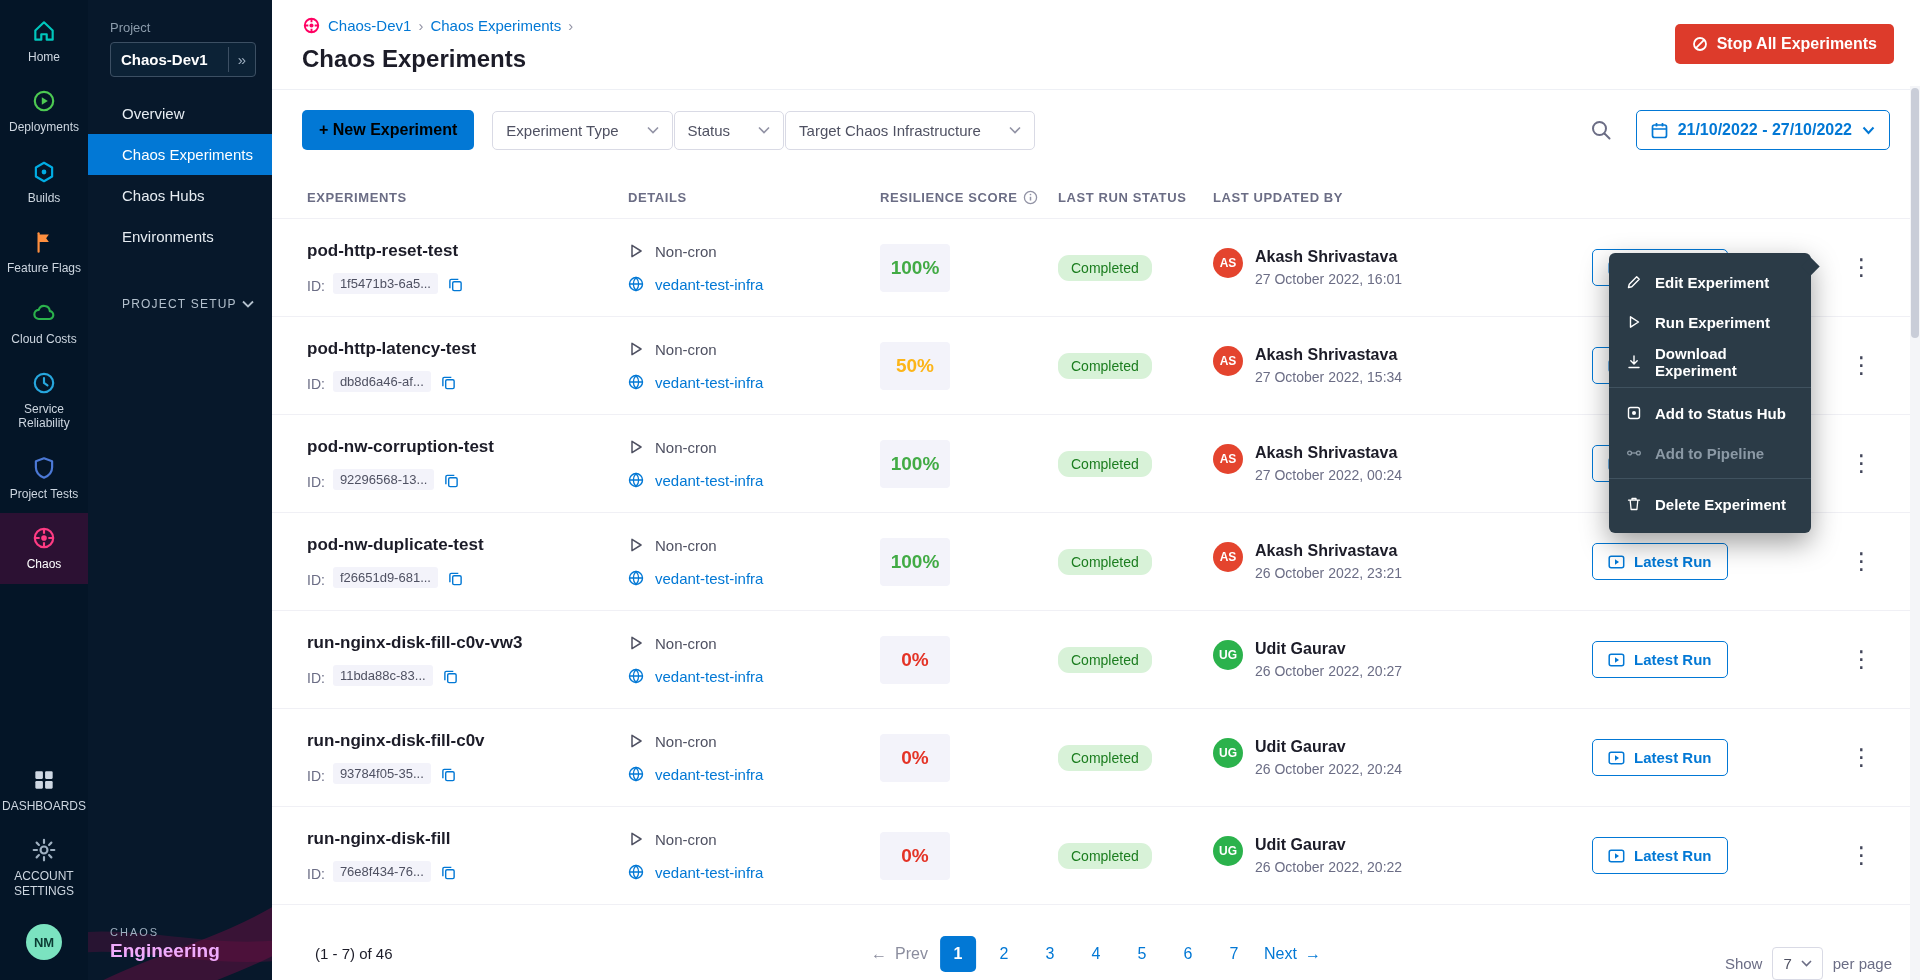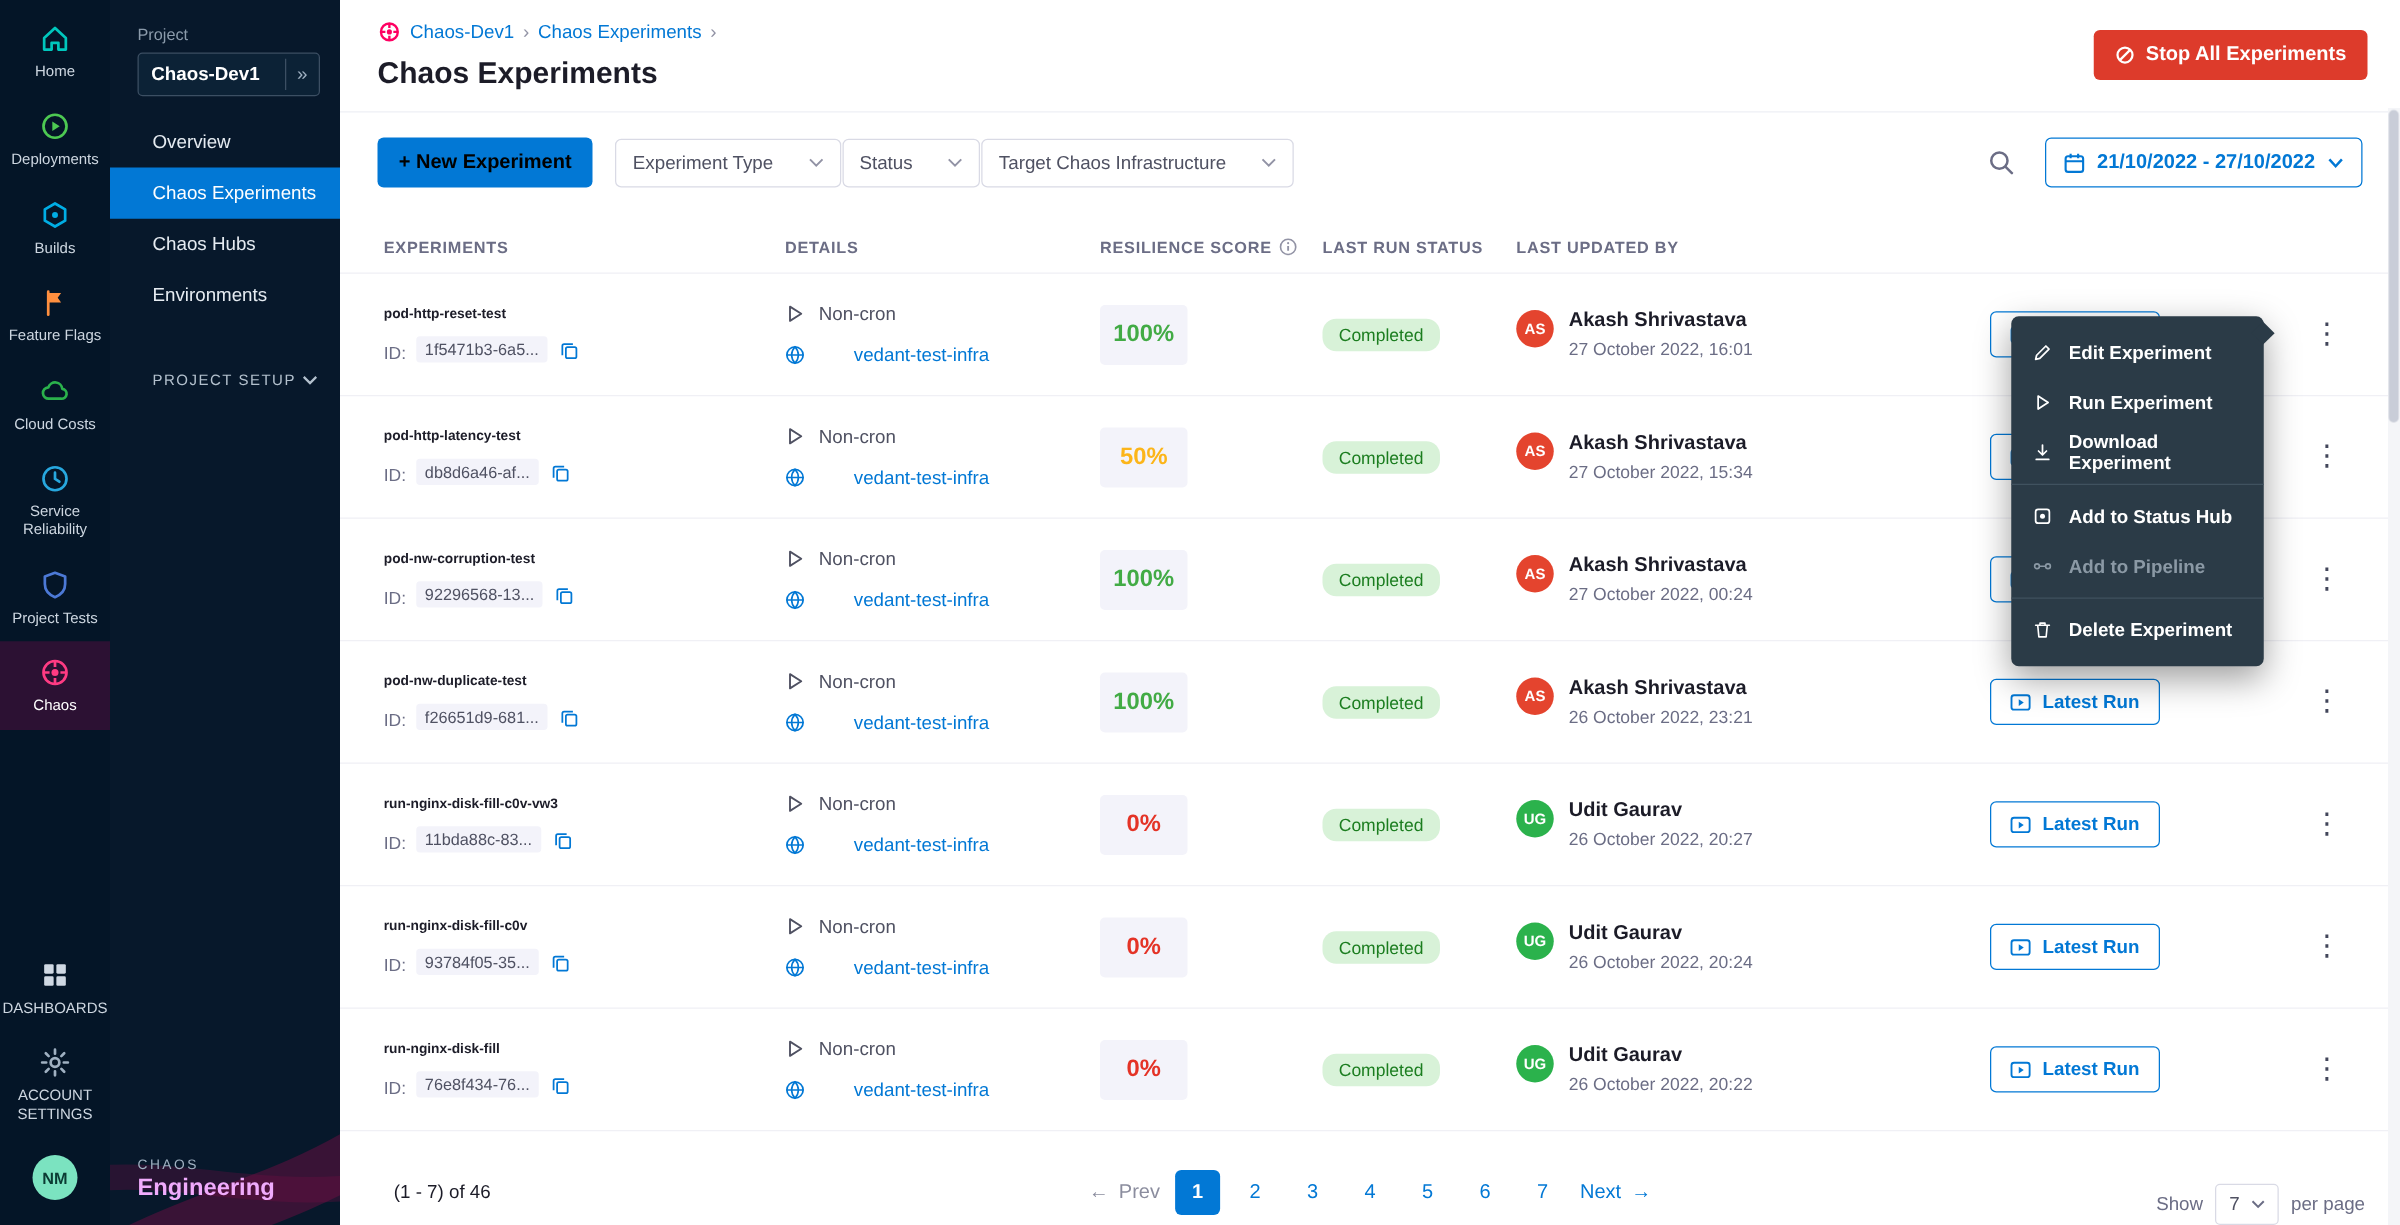--- a/index.html
+++ b/index.html
@@ -45,28 +45,28 @@
   .btn-primary { background:#0278d5; color:#000000; border:none; border-radius:5px; padding:11px 17px; font-size:16px; font-weight:bold; font-family:inherit; cursor:pointer; }
   .filter-select { display:flex; align-items:center; gap:28px; border:1px solid #d9dae5; border-radius:5px; padding:10px 13px; font-size:15px; color:#4f5162; background:#fff; cursor:pointer; white-space:nowrap; }
   .toolbar-spacer { flex:1; }
   .search-btn { background:none; border:none; cursor:pointer; padding:6px; display:flex; }
   .date-range { display:flex; align-items:center; gap:10px; border:1px solid #0278d5; color:#0278d5; background:#fff; font-weight:bold; font-size:16px; border-radius:5px; padding:10px 14px; font-family:inherit; cursor:pointer; }
   
   .grid-cols { display:grid; grid-template-columns:321px 252px 178px 155px 379px 250px 1fr; align-items:center; padding:0 28px 0 35px; }
   .thead { padding-top:20px; padding-bottom:13px; border-bottom:1px solid #f0f0f5; }
   .th { font-size:13px; font-weight:bold; letter-spacing:.6px; color:#6b6d85; display:flex; align-items:center; gap:6px; }
   .trow { height:98px; border-bottom:1px solid #f0f0f5; }
-  .exp-name { font-size:11px; font-weight:bold; color:#1c1c28; margin-bottom:12px; cursor:pointer; }
+  .exp-name { font-size:17px; font-weight:bold; color:#1c1c28; margin-bottom:12px; cursor:pointer; }
   .exp-idline { display:flex; align-items:flex-end; gap:8px; }
   .id-label { font-size:14px; color:#6b6d85; }
   .id-chip { background:#f3f3fa; border-radius:3px; padding:3px 7px; font-size:13px; color:#4f5162; }
   .copy-btn { background:none; border:none; cursor:pointer; display:flex; padding:2px; }
   .det-line { display:flex; align-items:center; gap:11px; font-size:15px; color:#4f5162; }
   .det-line + .det-line { margin-top:16px; }
-  .infra-link { color:#0278d5; text-decoration:none; cursor:pointer;margin-left:28px; }
+  .infra-link { color:#0278d5; text-decoration:none; cursor:pointer; }
   .score-chip { width:70px; height:48px; background:#f3f3fa; border-radius:4px; display:flex; align-items:center; justify-content:center; font-size:19px; font-weight:bold; }
   .status-badge { display:inline-block; background:#d8f2d8; color:#1b7d1f; border-radius:11px; padding:5px 13px; font-size:14px; }
   .cell-updated { display:flex; gap:12px; align-items:flex-start; }
   .avatar { width:30px; height:30px; border-radius:50%; color:#fff; font-size:12px; font-weight:bold; display:flex; align-items:center; justify-content:center; flex-shrink:0; }
   .upd-name { font-size:16px; font-weight:bold; color:#1c1c28; }
   .upd-date { font-size:14px; color:#6b6d85; margin-top:5px; }
   .latest-run-btn { display:flex; align-items:center; gap:9px; color:#0278d5; border:1px solid #0278d5; background:#fff; border-radius:5px; padding:9px 15px; font-size:15px; font-weight:bold; font-family:inherit; cursor:pointer; }
   .cell-kebab { display:flex; }
   .kebab { font-size:23px; color:#42465a; cursor:pointer; line-height:1; padding:4px 8px; font-family:"DejaVu Sans",sans-serif; }
   

